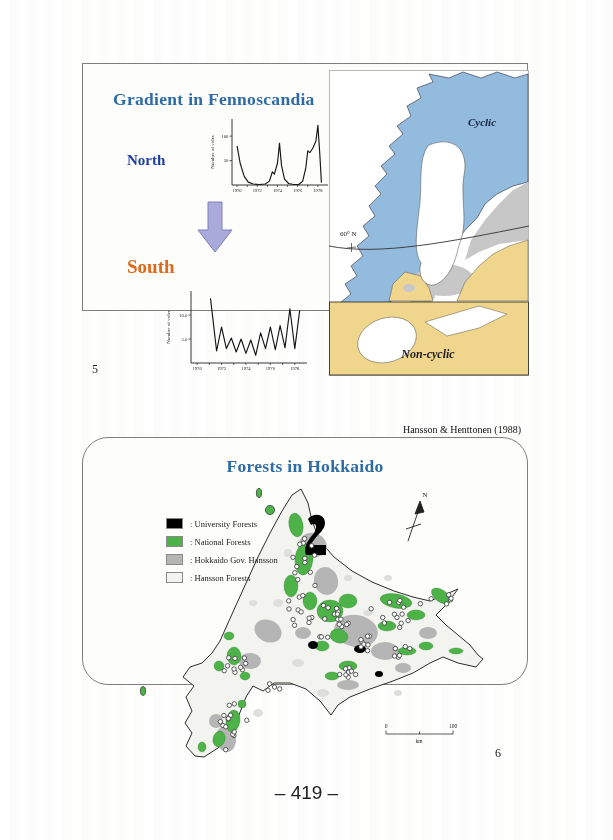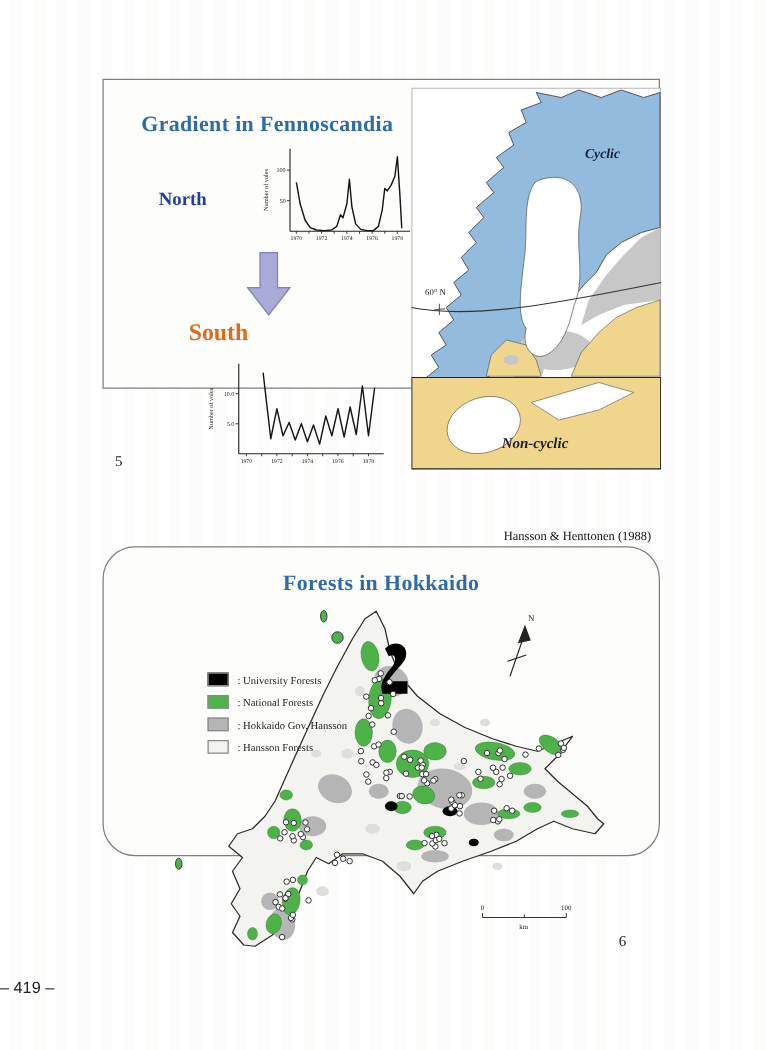--- a/index.html
+++ b/index.html
@@ -12,30 +12,30 @@
   .slide{
     position:absolute;left:82px;width:446px;height:248px;
     background:#fdfdfb;border:1px solid #7f7f7f;box-sizing:border-box;
   }
   .abs{position:absolute;}
   .slide-title{
     font-weight:bold;font-size:17.5px;color:#2e6ba6;letter-spacing:.3px;
     white-space:nowrap;
   }
   .north-label{font-weight:bold;font-size:15px;color:#1e3ea6;}
-  .south-label{font-weight:bold;font-size:19px;color:#e0691a;margin-left:24px;}
+  .south-label{font-weight:bold;font-size:19px;color:#e0691a;}
   .slide-num{font-size:12px;color:#222;}
   .lat-label{font-size:7px;color:#222;margin-left:36px;}
   .citation{font-size:10px;color:#111;}
   .page-num{
-    position:absolute;top:782px;left:0;width:100%;
-    font-family:"Liberation Sans",sans-serif;font-size:13px;color:#222;
+    position:absolute;top:782px;left:0;width:100%;text-align:center;
+    font-family:"Liberation Sans",sans-serif;font-size:19px;color:#222;
   }
   svg text{font-family:"Liberation Serif",serif;fill:#222;}
-  .legend{display:flex;flex-direction:column;gap:7px;margin-top:20px;}
+  .legend{display:flex;flex-direction:column;gap:7px;}
   .legend-row{display:flex;align-items:center;gap:7px;height:11px;}
   .swatch{width:17px;height:11px;border:0.5px solid #8a8a8a;box-sizing:border-box;flex:0 0 auto;}
   .legend-label{font-size:8.5px;color:#222;white-space:nowrap;}
   .map-cyclic-text{font-size:11px;font-style:italic;font-weight:bold;fill:#16213e;}
   .map-noncyclic-text{font-size:12px;font-style:italic;font-weight:bold;fill:#1d1d1d;}
 </style>
 </head>
 <body>
 
 <div class="slide" style="top:63px;">

